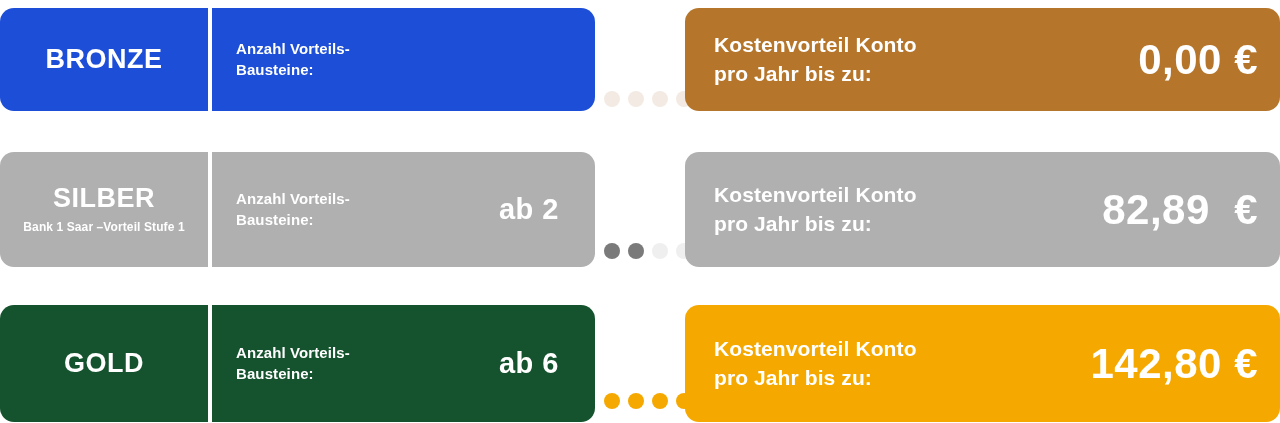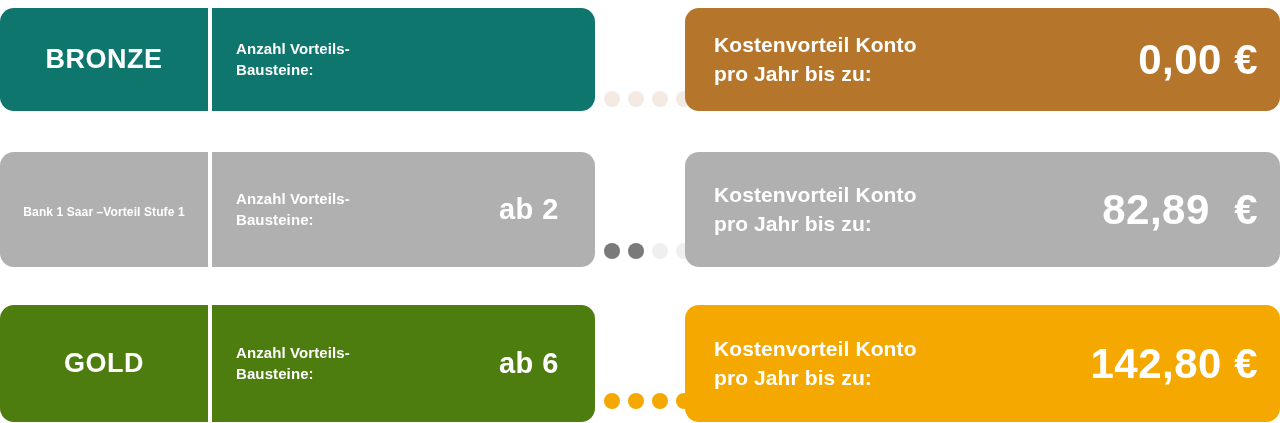--- a/index.html
+++ b/index.html
@@ -148,21 +148,21 @@
     white-space: pre;
     padding-left: 18px;
   }
 </style>
 </head>
 <body>
 
 <div class="tiers">
 
   <div class="tier-row bronze">
-    <div class="left-group" style="background:#0f766e">
+    <div class="left-group" style="background:#1d4ed8">
       <div class="badge">
         <div class="badge-name">BRONZE</div>
 
       </div>
       <div class="divider"></div>
       <div class="criteria">
         <div class="criteria-label">Anzahl Vorteils-
 Bausteine:</div>
       </div>
     </div>
@@ -177,20 +177,21 @@
     <div class="benefit" style="background:#B5762C">
       <div class="benefit-label">Kostenvorteil Konto
 pro Jahr bis zu:</div>
       <div class="benefit-value">0,00 €</div>
     </div>
   </div>
 
   <div class="tier-row silber">
     <div class="left-group" style="background:#B0B0B0">
       <div class="badge">
+        <div class="badge-name">SILBER</div>
         <div class="badge-sub">Bank 1 Saar –Vorteil
 Stufe 1</div>
       </div>
       <div class="divider"></div>
       <div class="criteria">
         <div class="criteria-label">Anzahl Vorteils-
 Bausteine:</div>
         <div class="criteria-value">ab 2</div>
       </div>
     </div>
@@ -203,21 +204,21 @@
     </div>
 
     <div class="benefit" style="background:#B0B0B0">
       <div class="benefit-label">Kostenvorteil Konto
 pro Jahr bis zu:</div>
       <div class="benefit-value">82,89  €</div>
     </div>
   </div>
 
   <div class="tier-row gold">
-    <div class="left-group" style="background:#4d7c0f">
+    <div class="left-group" style="background:#14532d">
       <div class="badge">
         <div class="badge-name">GOLD</div>
       </div>
       <div class="divider"></div>
       <div class="criteria">
         <div class="criteria-label">Anzahl Vorteils-
 Bausteine:</div>
         <div class="criteria-value">ab 6</div>
       </div>
     </div>

